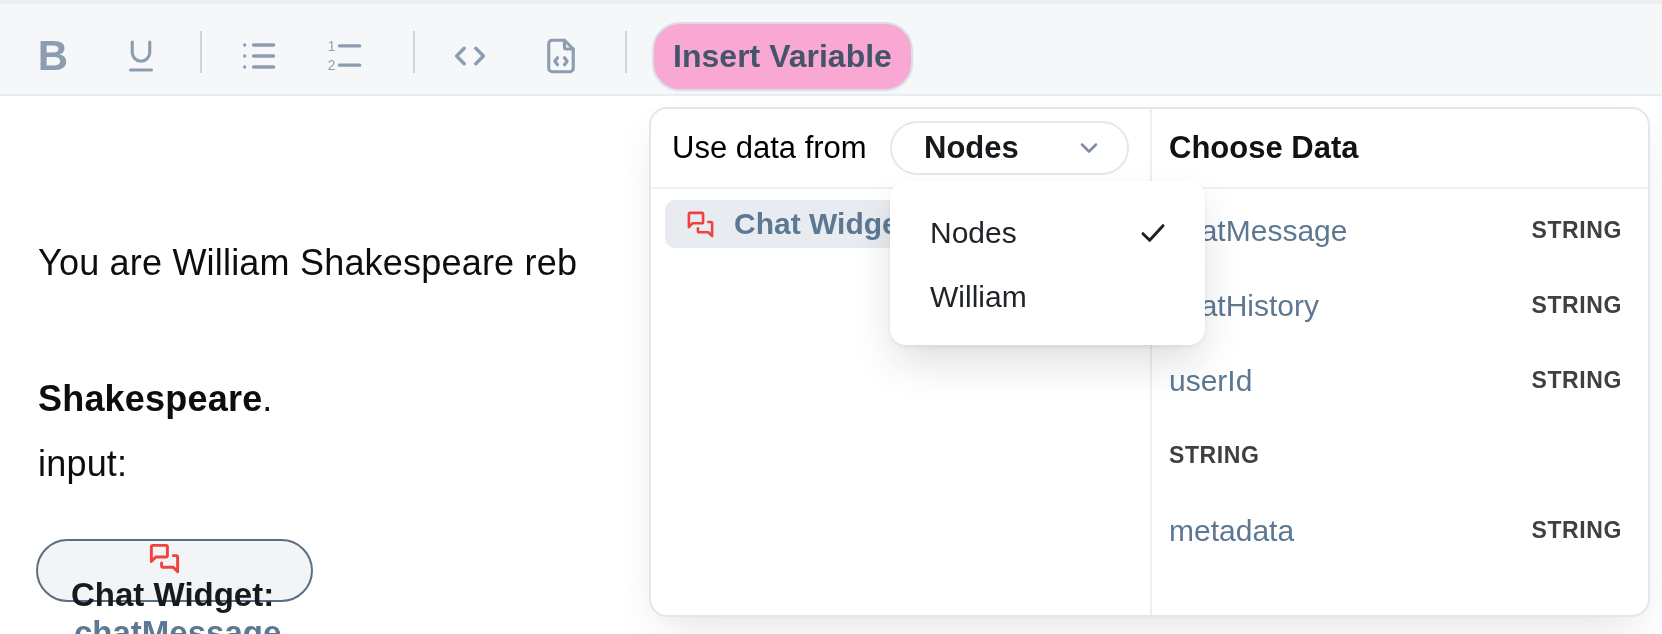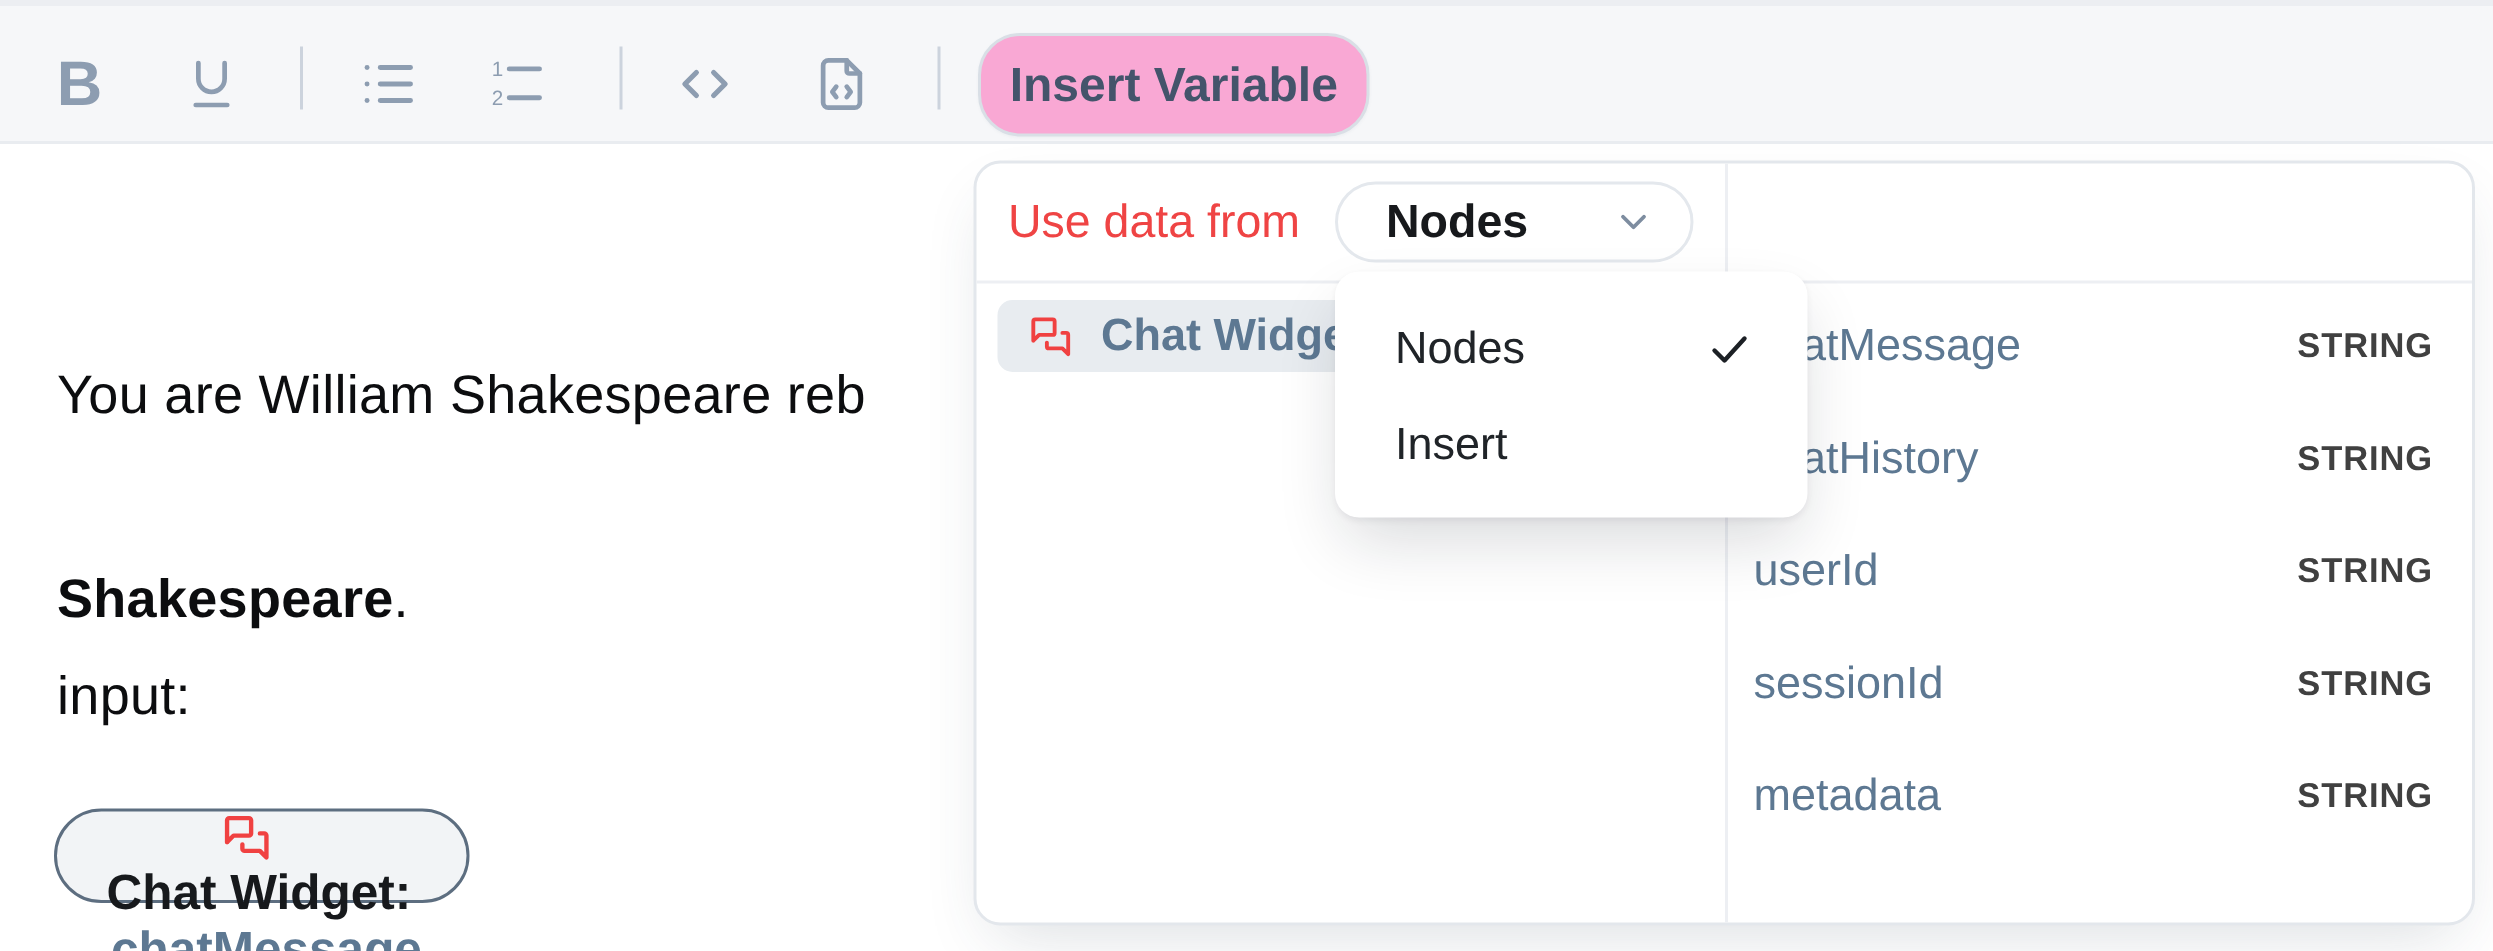--- a/index.html
+++ b/index.html
@@ -65,21 +65,21 @@
   .popup {
     position:absolute; left:649px; top:107px; width:1001px; height:510px;
     background:#ffffff; border:2px solid #e3e7ec; border-radius:18px;
     box-shadow:0 18px 44px -14px rgba(51,65,85,.18);
   }
   .popup-header-divider { position:absolute; left:0; top:78px; width:100%; height:2px; background:#edeff3; }
   .popup-vdivider { position:absolute; left:499px; top:0; width:2px; height:100%; background:#edeff3; }
 
   .use-data-label {
     position:absolute; left:21px; top:0; height:78px; display:flex; align-items:center;
-    font-size:31px; font-weight:500; color:#ef4444;
+    font-size:31px; font-weight:500; color:#000000;
   }
   .source-select {
     position:absolute; left:239px; top:12px; width:239px; height:54px;
     background:#ffffff; border:2px solid #e4e8ed; border-radius:27px;
     display:flex; align-items:center; justify-content:space-between;
     padding:0 24px 0 32px; cursor:pointer;
   }
   .source-select .sel-value { font-size:31px; font-weight:600; color:#17191c; }
   .source-select .chev { color:#7e8da0; display:flex; }
 
@@ -233,52 +233,52 @@
     <div class="node-row">
       <span class="node-icon">
         <svg width="31" height="31" viewBox="0 0 24 24" fill="none" stroke="currentColor" stroke-width="2" stroke-linecap="round" stroke-linejoin="round">
           <path d="M3 14l3-3h7a1 1 0 0 0 1-1V4a1 1 0 0 0-1-1H4a1 1 0 0 0-1 1v10"></path>
           <path d="M10 15v2a1 1 0 0 0 1 1h7l3 3V11a1 1 0 0 0-1-1h-2"></path>
         </svg>
       </span>
       <span class="node-label">Chat Widget</span>
     </div>
 
+    <div class="choose-data-label">Choose Data</div>
 
     <div class="field-list">
       <div class="field-row" style="top:4px;">
         <span class="field-name">chatMessage</span>
         <span class="field-type">STRING</span>
       </div>
       <div class="field-row" style="top:79px;">
         <span class="field-name">chatHistory</span>
         <span class="field-type">STRING</span>
       </div>
       <div class="field-row" style="top:154px;">
         <span class="field-name">userId</span>
         <span class="field-type">STRING</span>
       </div>
       <div class="field-row" style="top:229px;">
-        <span class="field-name">sessionId</span>
         <span class="field-type">STRING</span>
       </div>
       <div class="field-row" style="top:304px;">
         <span class="field-name">metadata</span>
         <span class="field-type">STRING</span>
       </div>
     </div>
   </div>
 
   <div class="menu">
     <div class="menu-item">
       <span>Nodes</span>
       <span class="check">
         <svg width="32" height="32" viewBox="0 0 24 24" fill="none" stroke="currentColor" stroke-width="2.2" stroke-linecap="round" stroke-linejoin="round">
           <path d="M4.5 12.5l5 5 10-11"></path>
         </svg>
       </span>
     </div>
     <div class="menu-item">
-      <span>Insert</span>
+      <span>William</span>
     </div>
   </div>
 
 </div>
 
 </body></html>

